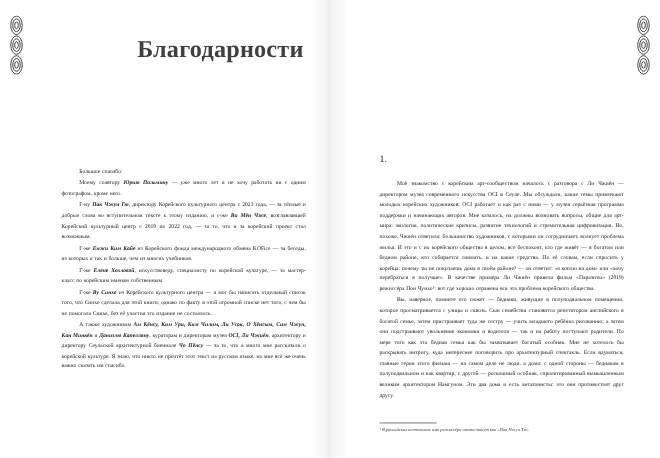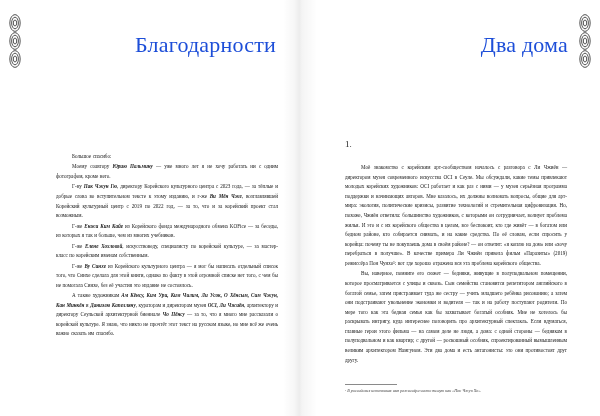--- a/index.html
+++ b/index.html
@@ -55,25 +55,25 @@
   }
   .ornament.left  { left: 4px; }
   .ornament.right { right: 4px; }
   .ornament svg { display: block; width: 100%; height: 100%; }
 
   
   .chapter-title {
     position: absolute;
     top: 33px;
     font-size: 22px;
-    font-weight: 400;
+    font-weight: 700;
     letter-spacing: 0.2px;
     line-height: 1.1;
     white-space: nowrap;
-    color: #1d4ed8;
+    color: #404040;
   }
   .page-left .chapter-title  { right: 24px; }
   .page-right .chapter-title { right: 32px; }
 
   
   .column {
     position: absolute;
     top: 0;
     width: 222px;
     font-size: 5.1px;
@@ -169,21 +169,20 @@
           <ellipse cx="11" cy="27" rx="5.2" ry="8.4"></ellipse>
           <ellipse cx="11" cy="27" rx="3.4" ry="5.8"></ellipse>
           <ellipse cx="11" cy="27" rx="1.7" ry="3.0"></ellipse>
           <ellipse cx="11" cy="45" rx="5.2" ry="8.4"></ellipse>
           <ellipse cx="11" cy="45" rx="3.4" ry="5.8"></ellipse>
           <ellipse cx="11" cy="45" rx="1.7" ry="3.0"></ellipse>
         </g>
       </svg>
     </div>
 
-    <div class="chapter-title">Два дома</div>
 
     <div class="section-number">1.</div>
 
     <div class="column">
         <p><span>Моё знакомство с корейским арт-сообществом началось с разговора с Ли Чжиён — директором музея современного искусства ОСI в Сеуле. Мы обсуждали, какие темы привлекают молодых корейских художников: ОСI работает и как раз с ними — у музея серьёзная программа поддержки и начинающих авторов. Мне казалось, их должны волновать вопросы, общие для арт-мира: экология, политические кризисы, развитие технологий и стремительная цифровизация. Но, похоже, Чжиён ответила: большинство художников, с которыми он сотрудничает, волнует проблема жилья. И это и с их корейского общества в целом, все беспокоит, кто где живёт — в богатом или бедном районе, кто собирается снимать, и на какие средства. По её словам, если спросить у корейца: почему ты не покупаешь дома в своём районе? — он ответит: «я коплю на дом» или «хочу перебраться в получше». В качестве примера Ли Чжиён привела фильм «Паразиты» (2019) режиссёра Пон Чунхо¹: вот где хорошо отражена вся эта проблема корейского общества.</span></p>
         <p><span>Вы, наверное, помните его сюжет — бедняки, живущие в полуподвальном помещении, которое просматривается с улицы и сквозь. Сын семейства становится репетитором английского в богатой семье, затем пристраивает туда же сестру — учить младшего ребёнка рисованию; а затем они подстраивают увольнение экономки и водителя — так и на работу поступают родители. По мере того как эта бедная семья как бы захватывает богатый особняк. Мне не хотелось бы раскрывать интригу, куда интереснее поговорить про архитектурный спектакль. Если вдуматься, главные герои этого фильма — на самом деле не люди, а дома: с одной стороны — беднякам в полуподвальном и как квартир; с другой — роскошный особняк, спроектированный вымышленным великим архитектором Намгуном. Эти два дома и есть антагонисты: это они противостоят друг другу.</span></p>
       </div>
 
     <div class="footnote-wrap">
       <div class="footnote-rule"></div>

